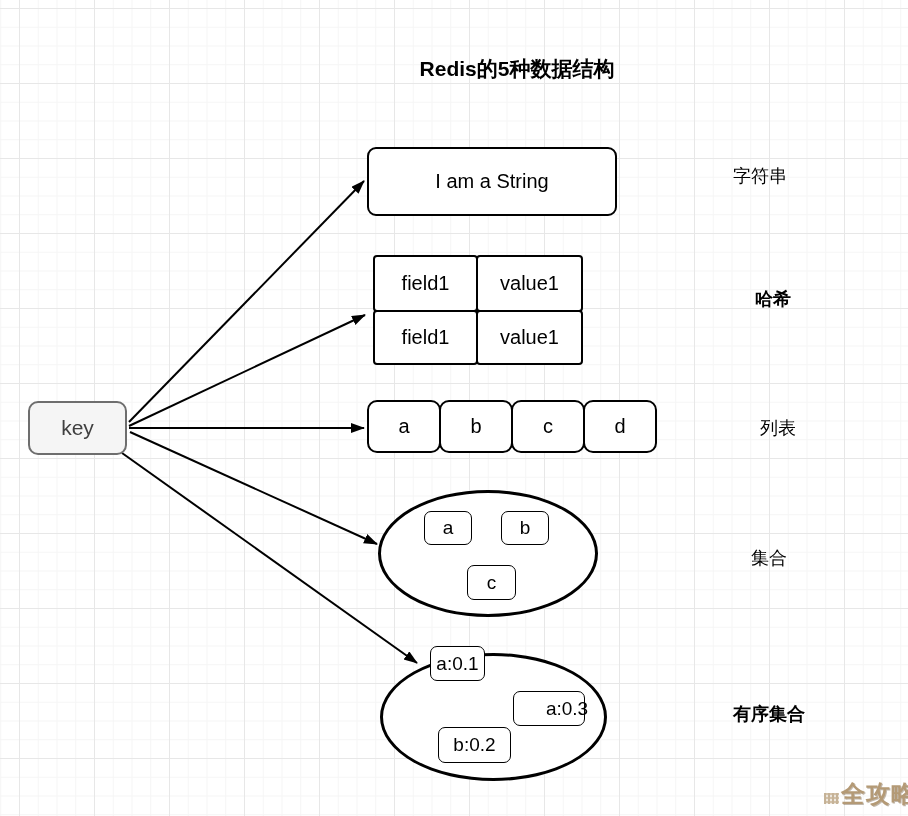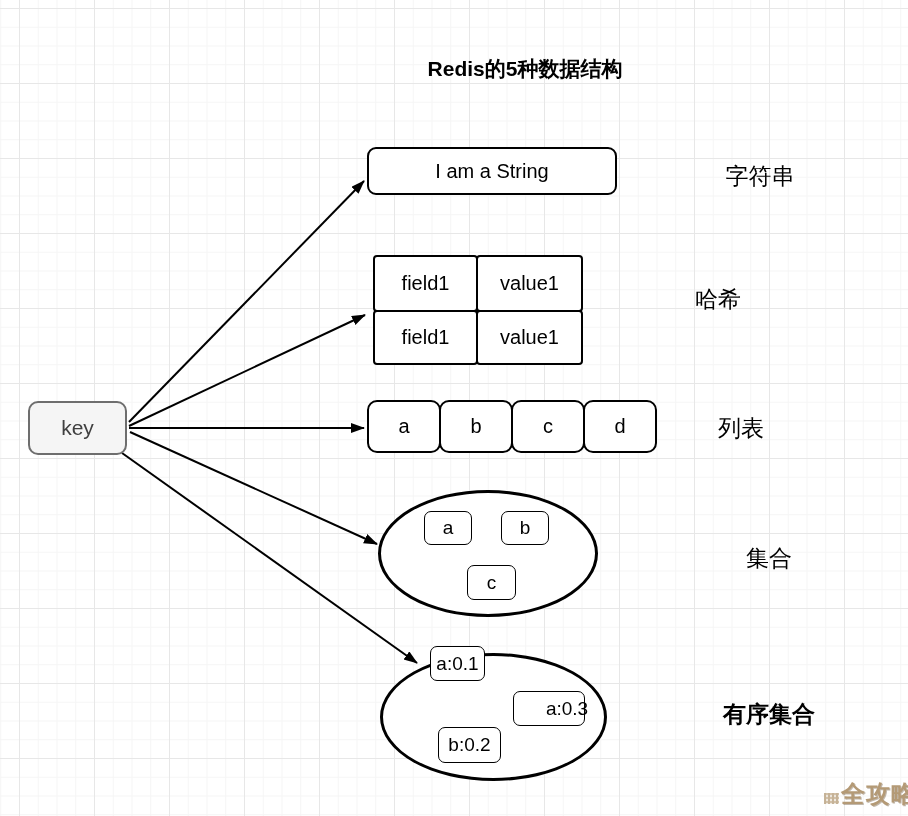--- a/index.html
+++ b/index.html
@@ -28,21 +28,20 @@
     pointer-events: none;
   }
   .title {
     position: absolute;
     left: 517px; top: 55px;
     transform: translateX(-50%);
     font-size: 21px;
     font-weight: bold;
     color: #000;
     white-space: nowrap;
-    margin-left: 8px;
   }
   .node {
     position: absolute;
     display: flex;
     align-items: center;
     justify-content: center;
     box-sizing: border-box;
     background: #ffffff;
     border: 2px solid #000000;
     color: #000000;
@@ -50,21 +49,21 @@
     white-space: nowrap;
   }
   .key-box {
     left: 28px; top: 401px; width: 99px; height: 54px;
     background: #f5f5f5;
     border: 2px solid #6e6e6e;
     border-radius: 10px;
     color: #404040;
     font-size: 21px;
   }
-  .string-box { left: 367px; top: 147px; width: 250px; height: 48px; border-radius: 9px; }
+  .string-box { left: 367px; top: 147px; width: 250px; height: 69px; border-radius: 9px; }
 
   .hash-cell { border-radius: 4px; }
   .hash-f1 { left: 373px; top: 255px; width: 105px; height: 57px; }
   .hash-v1 { left: 476px; top: 255px; width: 107px; height: 57px; }
   .hash-f2 { left: 373px; top: 310px; width: 105px; height: 55px; }
   .hash-v2 { left: 476px; top: 310px; width: 107px; height: 55px; }
 
   .list-cell { top: 400px; width: 74px; height: 53px; border-radius: 10px; }
   .list-0 { left: 367px; }
   .list-1 { left: 439px; }
@@ -85,32 +84,32 @@
     border-width: 1.5px;
     border-radius: 7px;
     font-size: 19px;
   }
   .set-a { left: 424px; top: 511px; width: 48px; height: 34px; }
   .set-b { left: 501px; top: 511px; width: 48px; height: 34px; }
   .set-c { left: 467px; top: 565px; width: 49px; height: 35px; }
 
   .zset-a1 { left: 430px; top: 646px; width: 55px; height: 35px; }
   .zset-a3 { left: 513px; top: 691px; width: 72px; height: 35px; padding-left: 36px; }
-  .zset-b2 { left: 438px; top: 727px; width: 63px; height: 36px; }
+  .zset-b2 { left: 438px; top: 727px; width: 73px; height: 36px; }
 
   .cat-label {
     position: absolute;
     transform: translate(-50%, -50%);
-    font-size: 23px;
+    font-size: 18px;
     color: #000;
     white-space: nowrap;
   }
   .lbl-string { left: 760px; top: 176px; }
-  .lbl-hash   { left: 718px; top: 299px; }
-  .lbl-list   { left: 741px; top: 428px; }
+  .lbl-hash   { left: 773px; top: 299px; font-weight: bold; }
+  .lbl-list   { left: 778px; top: 428px; }
   .lbl-set    { left: 769px; top: 558px; }
   .lbl-zset   { left: 769px; top: 714px; font-weight: bold; }
 
   .watermark {
     position: absolute;
     left: 824px; top: 778px;
     display: flex;
     align-items: flex-end;
     color: #b49a76;
   }

